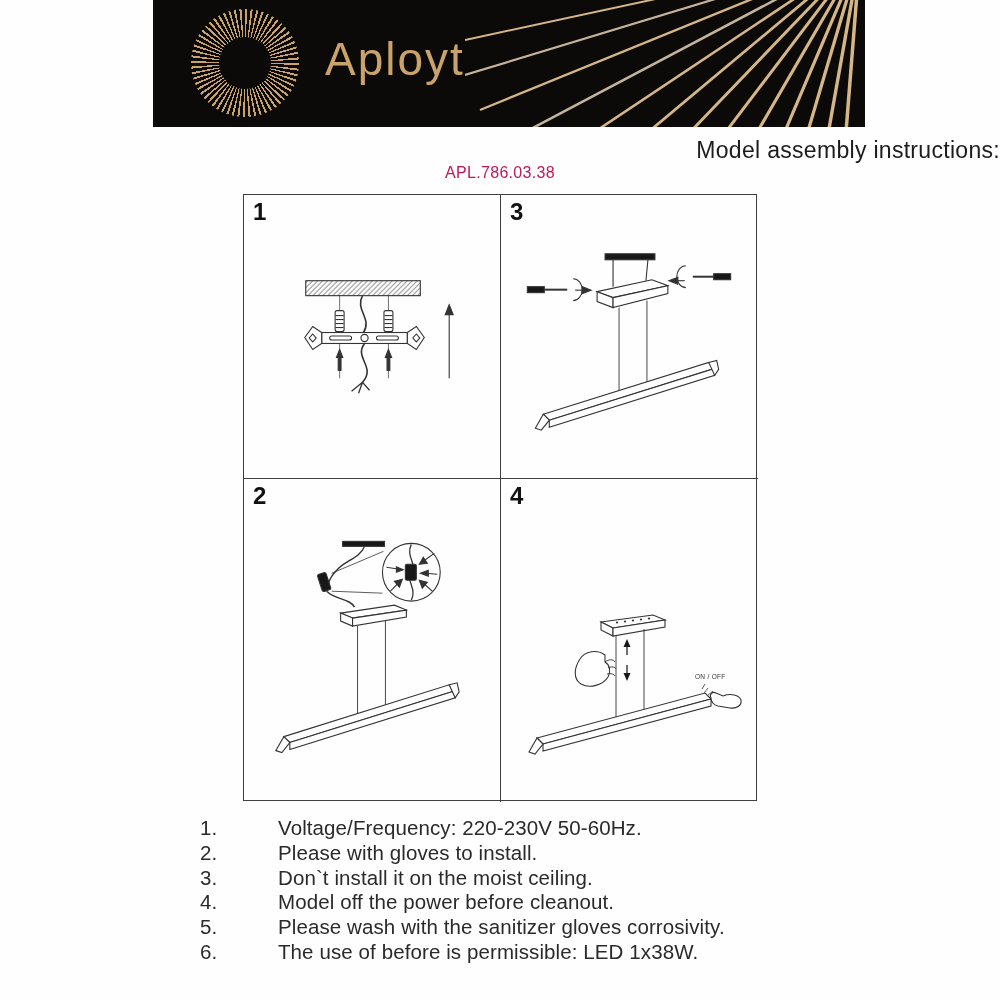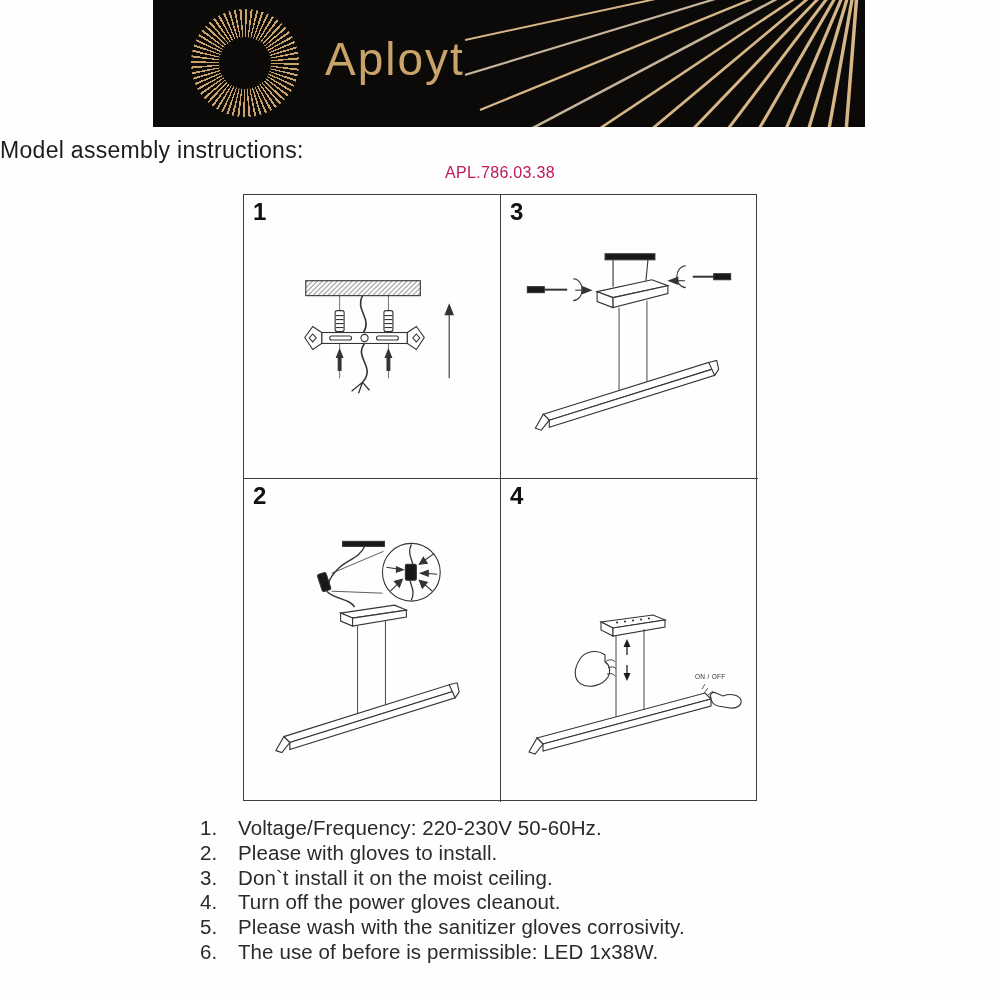--- a/index.html
+++ b/index.html
@@ -9,40 +9,40 @@
   
   .banner{position:absolute;left:153px;top:0;width:692px;height:127px;background:#0b0a08;overflow:hidden;padding-left:20px;}
   .logo{position:absolute;left:38px;top:9px;width:108px;height:108px;}
   .logo .rays{position:absolute;inset:0;border-radius:50%;
       background:repeating-conic-gradient(#c9a36a 0deg 2.2deg, rgba(0,0,0,0) 2.2deg 6deg);}
   .logo .core{position:absolute;left:28px;top:28px;width:52px;height:52px;border-radius:50%;background:#0b0a08;}
   .brand{position:absolute;left:172px;top:32px;font-size:46px;font-weight:400;color:#c9a36a;letter-spacing:2px;}
   .fan{position:absolute;right:0;top:0;width:400px;height:127px;}
 
   
-  .title1{position:absolute;left:0;top:137px;width:1000px;text-align:left;
+  .title1{position:absolute;left:0;top:137px;width:1000px;text-align:right;
           font-size:23px;color:#1c1c1c;letter-spacing:.3px;}
   .title2{position:absolute;left:0;top:164px;width:1000px;text-align:center;
           font-size:16px;color:#be185d;letter-spacing:.3px;}
 
   
   .grid{position:absolute;left:243px;top:194px;width:514px;height:607px;
         border:1.6px solid #3f3f3f;box-sizing:border-box;
         display:grid;grid-template-columns:257px 257px;grid-template-rows:284px 323px;}
   .cell{position:relative;box-sizing:border-box;}
   .cell.br{border-right:1.4px solid #3f3f3f;}
   .cell.bb{border-bottom:1.4px solid #3f3f3f;}
   .pnum{position:absolute;left:9px;top:3px;font-size:24px;font-weight:bold;color:#111;}
   .cell svg{position:absolute;left:0;top:0;width:100%;height:100%;}
 
   
   .notes{position:absolute;left:200px;top:816px;width:640px;}
   .note-row{display:flex;font-size:20.5px;line-height:24.8px;color:#2a2a2a;letter-spacing:.1px;}
   .note-num{width:38px;flex:0 0 38px;}
-  .note-text{flex:1;}
+  .note-text{flex:1;margin-left:40px;}
 </style>
 </head>
 <body>
 
 <div class="page">
 
   <div class="banner">
     <div class="logo">
       <div class="rays"></div>
       <div class="core"></div>
@@ -254,21 +254,21 @@
     <div class="note-row">
       <span class="note-num">2.</span>
       <span class="note-text">Please with gloves to install.</span>
     </div>
     <div class="note-row">
       <span class="note-num">3.</span>
       <span class="note-text">Don`t install it on the moist ceiling.</span>
     </div>
     <div class="note-row">
       <span class="note-num">4.</span>
-      <span class="note-text">Turn off the power gloves cleanout.</span>
+      <span class="note-text">Model off the power before cleanout.</span>
     </div>
     <div class="note-row">
       <span class="note-num">5.</span>
       <span class="note-text">Please wash with the sanitizer gloves corrosivity.</span>
     </div>
     <div class="note-row">
       <span class="note-num">6.</span>
       <span class="note-text">The use of before is permissible: LED 1x38W.</span>
     </div>
   </div>

